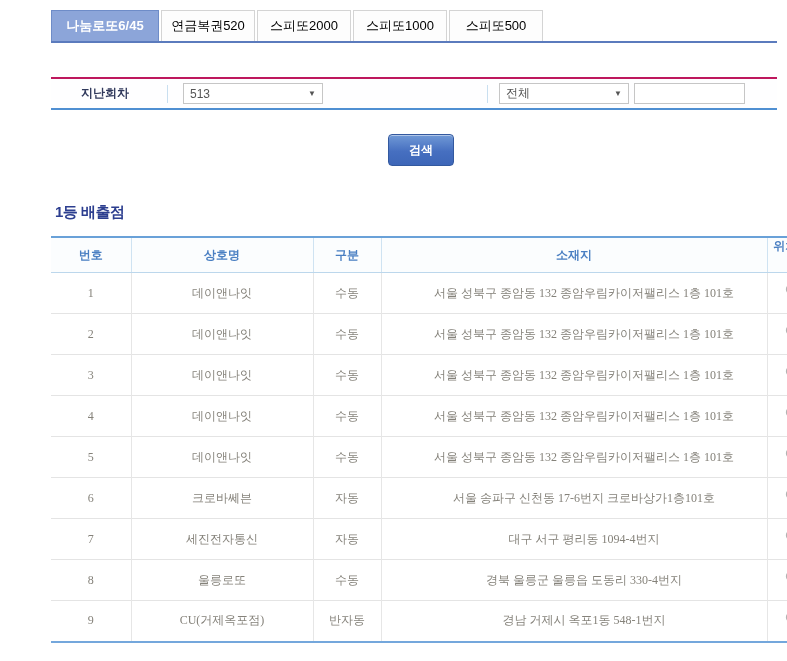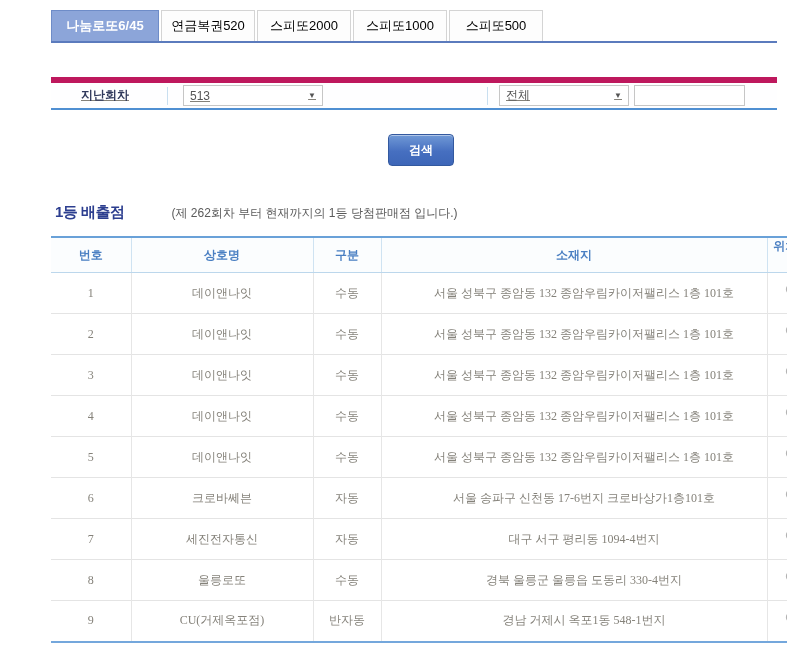--- a/index.html
+++ b/index.html
@@ -7,21 +7,21 @@
   body { font-family: "Liberation Sans", "DejaVu Sans", sans-serif; font-size: 12px; color: #85827a; }
   .page { position: relative; width: 787px; height: 661px; background: #fff; overflow: hidden; padding-left: 41px; }
 
   
   .tabbar { margin: 10px 10px 0 10px; display: flex; align-items: flex-end; border-bottom: 2px solid #5b7bbd; }
   .tab { height: 31px; display: flex; align-items: center; justify-content: center; cursor: pointer; }
   .tab.active { width: 108px; background: #8ca5d9; border: 1px solid #6e8cc8; border-bottom: none; color: #ffffff; font-weight: bold; font-size: 13px; }
   .tab.plain { width: 94px; background: #fdfdfd; border: 1px solid #d4d4d4; border-bottom: none; margin-left: 2px; color: #000000; font-size: 13px; }
 
   
-  .filterbar { margin: 34px 10px 0 10px; height: 33px; border-top: 6px solid #be185d; border-bottom: 2px solid #4f8fd2; display: flex; align-items: center; background: #fefeff; text-decoration: underline; }
+  .filterbar { margin: 34px 10px 0 10px; height: 33px; border-top: 2px solid #be185d; border-bottom: 2px solid #4f8fd2; display: flex; align-items: center; background: #fefeff; }
   .flabel { margin-left: 30px; width: 60px; color: #30395c; font-weight: bold; font-size: 12px; }
   .vdiv { width: 1px; height: 18px; background: #c9dff0; }
   .vdiv.d1 { margin-left: 26px; }
   .vdiv.d2 { margin-left: 164px; }
   .fake-select { height: 21px; background: #fff; border: 1px solid #c6c6c6; display: flex; align-items: center; justify-content: space-between; padding: 0 6px; color: #555; cursor: pointer; }
   .sel-round { width: 140px; margin-left: 15px; }
   .sel-cat { width: 130px; margin-left: 11px; }
   .sel-arrow { font-size: 8px; color: #555; }
   .ftext { width: 111px; height: 21px; margin-left: 5px; border: 1px solid #c6c6c6; outline: none; font-family: inherit; font-size: 12px; padding: 0 4px; }
 
@@ -73,21 +73,20 @@
     </div>
     <input class="ftext" type="text" value="" style="">
   </div>
 
   <div class="btnrow">
     <button class="search-btn">검색</button>
   </div>
 
   <div class="section-head">
     <span class="sec-title">1등 배출점</span>
-    <span class="sec-sub">(제 262회차 부터 현재까지의 1등 당첨판매점 입니다.)</span>
   </div>
 
   <div class="tbl-wrap">
     <table>
       <colgroup>
         <col class="c-no">
           <col class="c-name">
           <col class="c-type">
           <col class="c-addr">
           <col class="c-loc">

